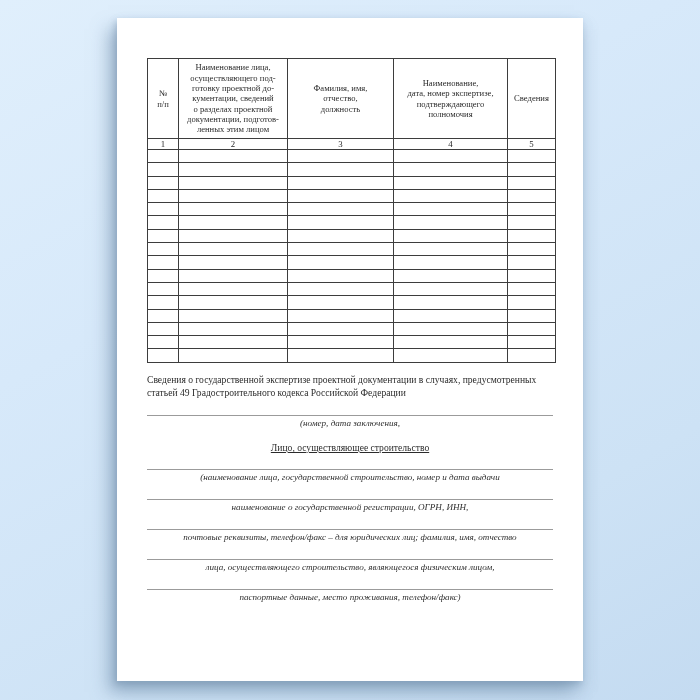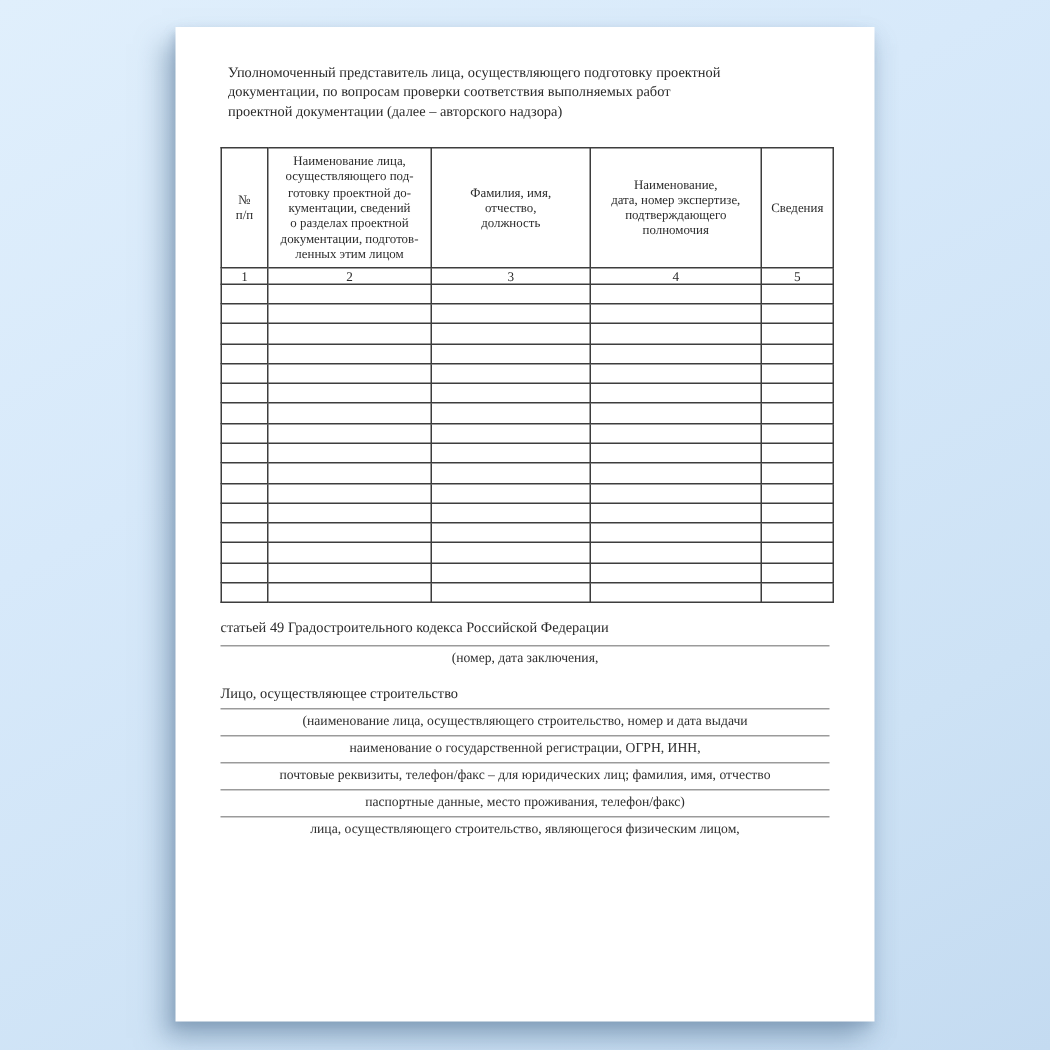--- a/index.html
+++ b/index.html
@@ -64,50 +64,46 @@
   tr.blank td { height: 13.3px; }
 
   .expertise {
     margin-top: 10px;
     font-size: 9.6px;
     line-height: 13.2px;
   }
   .expertise div { white-space: nowrap; }
 
   .fields { width: 406px; }
-  .field { margin-top: 4px; }
+  .field { margin-top: 16px; font-style: italic; }
   .field .rule {
     border-top: 1px solid #9b9b9b;
     height: 0;
   }
   .field .caption {
     text-align: center;
     font-size: 9.1px;
     line-height: 11px;
     padding-top: 2px;
     color: #2e2e2e;
   }
   .field-label {
     margin-top: 13px;
     margin-bottom: -1px;
-    text-align: left;
+    text-align: center;
     font-size: 9.6px;
     line-height: 12px;
+    text-decoration: underline;
   }
 </style>
 </head>
 <body>
 
 <div class="paper">
 
-  <div class="intro">
-    <div>Уполномоченный представитель лица, осуществляющего подготовку проектной</div>
-    <div>документации, по вопросам проверки соответствия выполняемых работ</div>
-    <div>проектной документации (далее – авторского надзора)</div>
-  </div>
 
   <table class="sig-table">
     <colgroup>
       <col style="width:31px">
       <col style="width:109px">
       <col style="width:106px">
       <col style="width:114px">
       <col style="width:48px">
     </colgroup>
     <tbody id="sig-table-body">
@@ -246,44 +242,45 @@
           <td></td>
           <td></td>
           <td></td>
           <td></td>
           <td></td>
         </tr>
       </tbody>
   </table>
 
   <div class="expertise">
+    <div>Сведения о государственной экспертизе проектной документации в случаях, предусмотренных</div>
     <div>статьей 49 Градостроительного кодекса Российской Федерации</div>
   </div>
 
   <div class="fields" id="form-fields">
       <div class="field">
         <div class="rule"></div>
         <div class="caption">(номер, дата заключения,</div>
       </div>
       <div class="field-label">Лицо, осуществляющее строительство</div>
       <div class="field">
         <div class="rule"></div>
-        <div class="caption">(наименование лица, осуществляющего строительство, номер и дата выдачи</div>
+        <div class="caption">(наименование лица, государственной строительство, номер и дата выдачи</div>
       </div>
       <div class="field">
         <div class="rule"></div>
         <div class="caption">наименование о государственной регистрации, ОГРН, ИНН,</div>
       </div>
       <div class="field">
         <div class="rule"></div>
         <div class="caption">почтовые реквизиты, телефон/факс – для юридических лиц; фамилия, имя, отчество</div>
       </div>
       <div class="field">
         <div class="rule"></div>
+        <div class="caption">лица, осуществляющего строительство, являющегося физическим лицом,</div>
+      </div>
+      <div class="field">
+        <div class="rule"></div>
         <div class="caption">паспортные данные, место проживания, телефон/факс)</div>
       </div>
-      <div class="field">
-        <div class="rule"></div>
-        <div class="caption">лица, осуществляющего строительство, являющегося физическим лицом,</div>
-      </div>
     </div>
 
 </div>
 
 </body></html>

